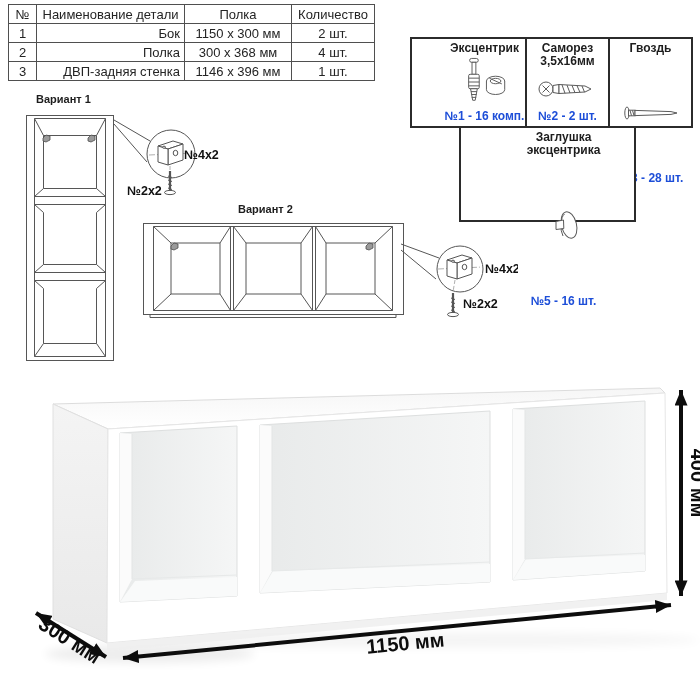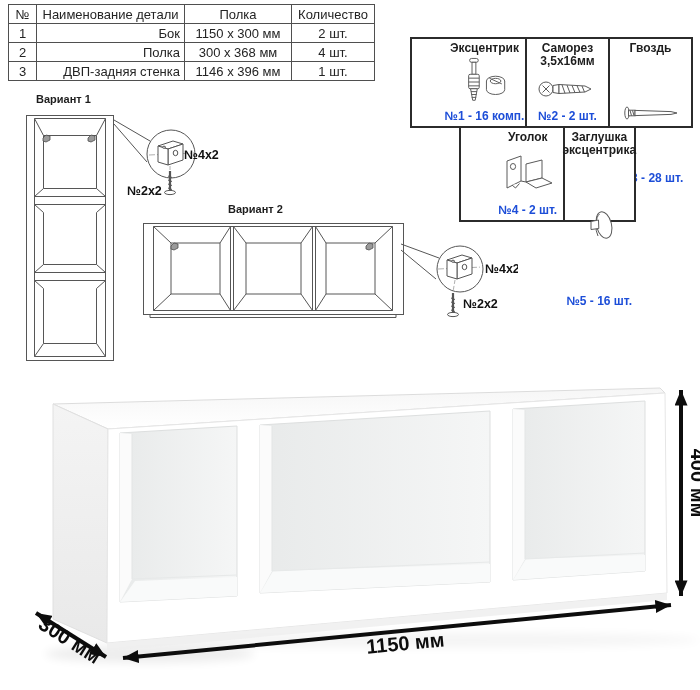--- a/index.html
+++ b/index.html
@@ -19,21 +19,21 @@
   .hw-bottom{left:459px;top:126px;width:177px;height:96px;}
   .hw-cell{flex:1;display:flex;flex-direction:column;align-items:center;border-right:2px solid #2b2b2b;min-width:0;}
   .hw-cell:last-child{border-right:none;gap:47px;}
   .hw-title{font-weight:bold;font-size:12px;line-height:1.12;text-align:center;padding-top:3px;color:#1d1d1d;}
   .hw-title span{display:block;}
   .hw-icon{flex:1;display:flex;align-items:center;justify-content:center;}
   .hw-count{font-weight:bold;font-size:12px;padding-bottom:3px;color:#1d4ed8;}
   
   .vlabel{position:absolute;font-weight:bold;font-size:11px;color:#1d1d1d;}
   .v1{left:36px;top:93px;}
-  .v2{left:228px;top:203px;}
+  .v2{left:238px;top:203px;}
   .abs-svg{position:absolute;}
   svg text{font-family:"Liberation Sans",sans-serif;}
   .callout-label{font-size:12.5px;font-weight:bold;fill:#111;}
   .dim-label{font-size:20px;font-weight:bold;fill:#0d0d0d;}
   .la{stroke:#565656;fill:none;stroke-width:1;}
 </style>
 </head>
 <body>
 
 <div class="sheet">
@@ -135,38 +135,20 @@
               <line x1="13.5" y1="8.4" x2="15" y2="13.6"></line>
             <path d="M16,8.4 L52,9.6 L58,11 L52,12.4 L16,13.6 Z"></path>
           </g>
         </svg>
       </div>
       <div class="hw-count">№3 - 28 шт.</div>
     </div>
   </div>
 
   <div class="hw-box hw-bottom">
-    <div class="hw-cell">
-      <div class="hw-title">
-          <span>Уголок</span>
-        </div>
-      <div class="hw-icon">
-        <svg width="58" height="44" viewBox="0 0 58 44">
-          <g stroke="#5a5a5a" fill="#fff" stroke-width="1" stroke-linejoin="round">
-            <path d="M8,9 L22,4 L22,29 L8,36 Z"></path>
-            <ellipse cx="14" cy="14.5" rx="2.6" ry="3"></ellipse>
-            <path d="M13,33 l3.5,3 4,-4.5"></path>
-            <path d="M27,12 L43,8 L43,26 L27,30 Z"></path>
-            <path d="M27,30 L43,26 L53,31 L37,36 Z"></path>
-            <path d="M22,29 L27,30"></path>
-          </g>
-        </svg>
-      </div>
-      <div class="hw-count">№4 - 2 шт.</div>
-    </div>
     <div class="hw-cell">
       <div class="hw-title">
         <span>Заглушка</span>
         <span>эксцентрика</span>
       </div>
       <div class="hw-icon">
         <svg width="44" height="42" viewBox="0 0 44 42">
           <g stroke="#5a5a5a" fill="#fff" stroke-width="1">
             <ellipse cx="27" cy="20" rx="7.5" ry="13.5" transform="rotate(-14 27 20)"></ellipse>
             <path d="M22.5,9 a5,12.5 0 0 0 -1.5,22" fill="none"></path>

